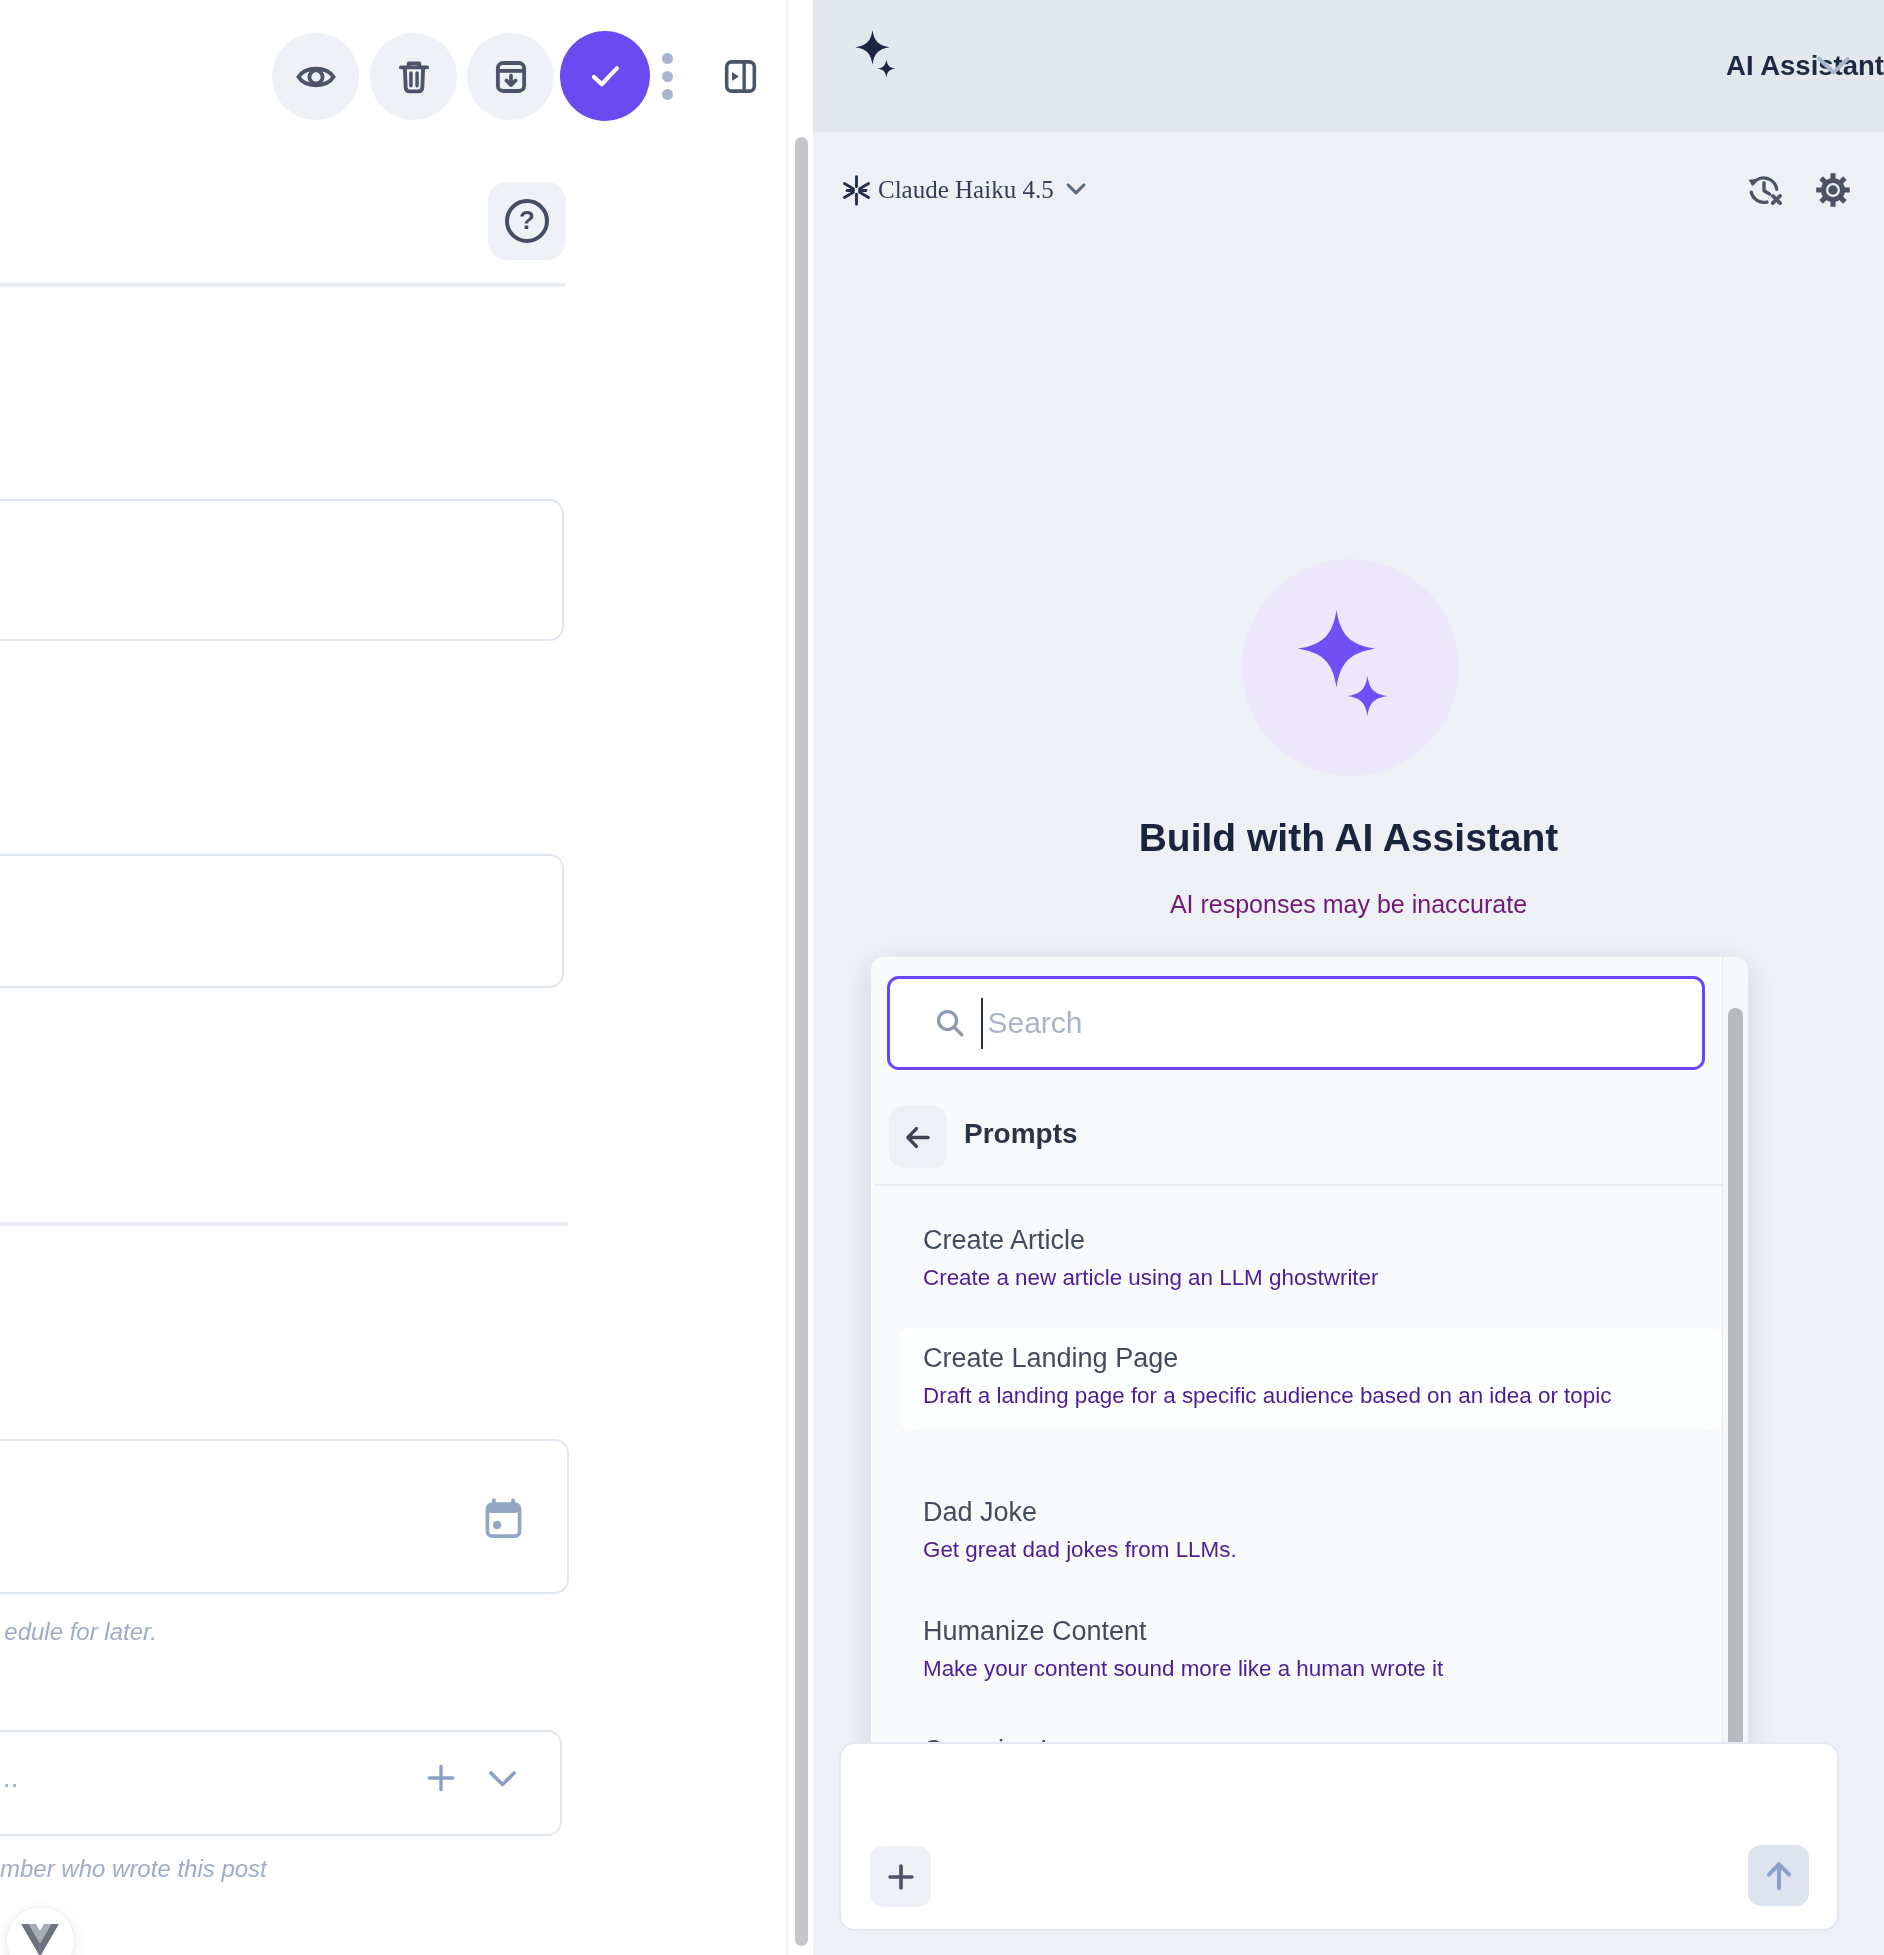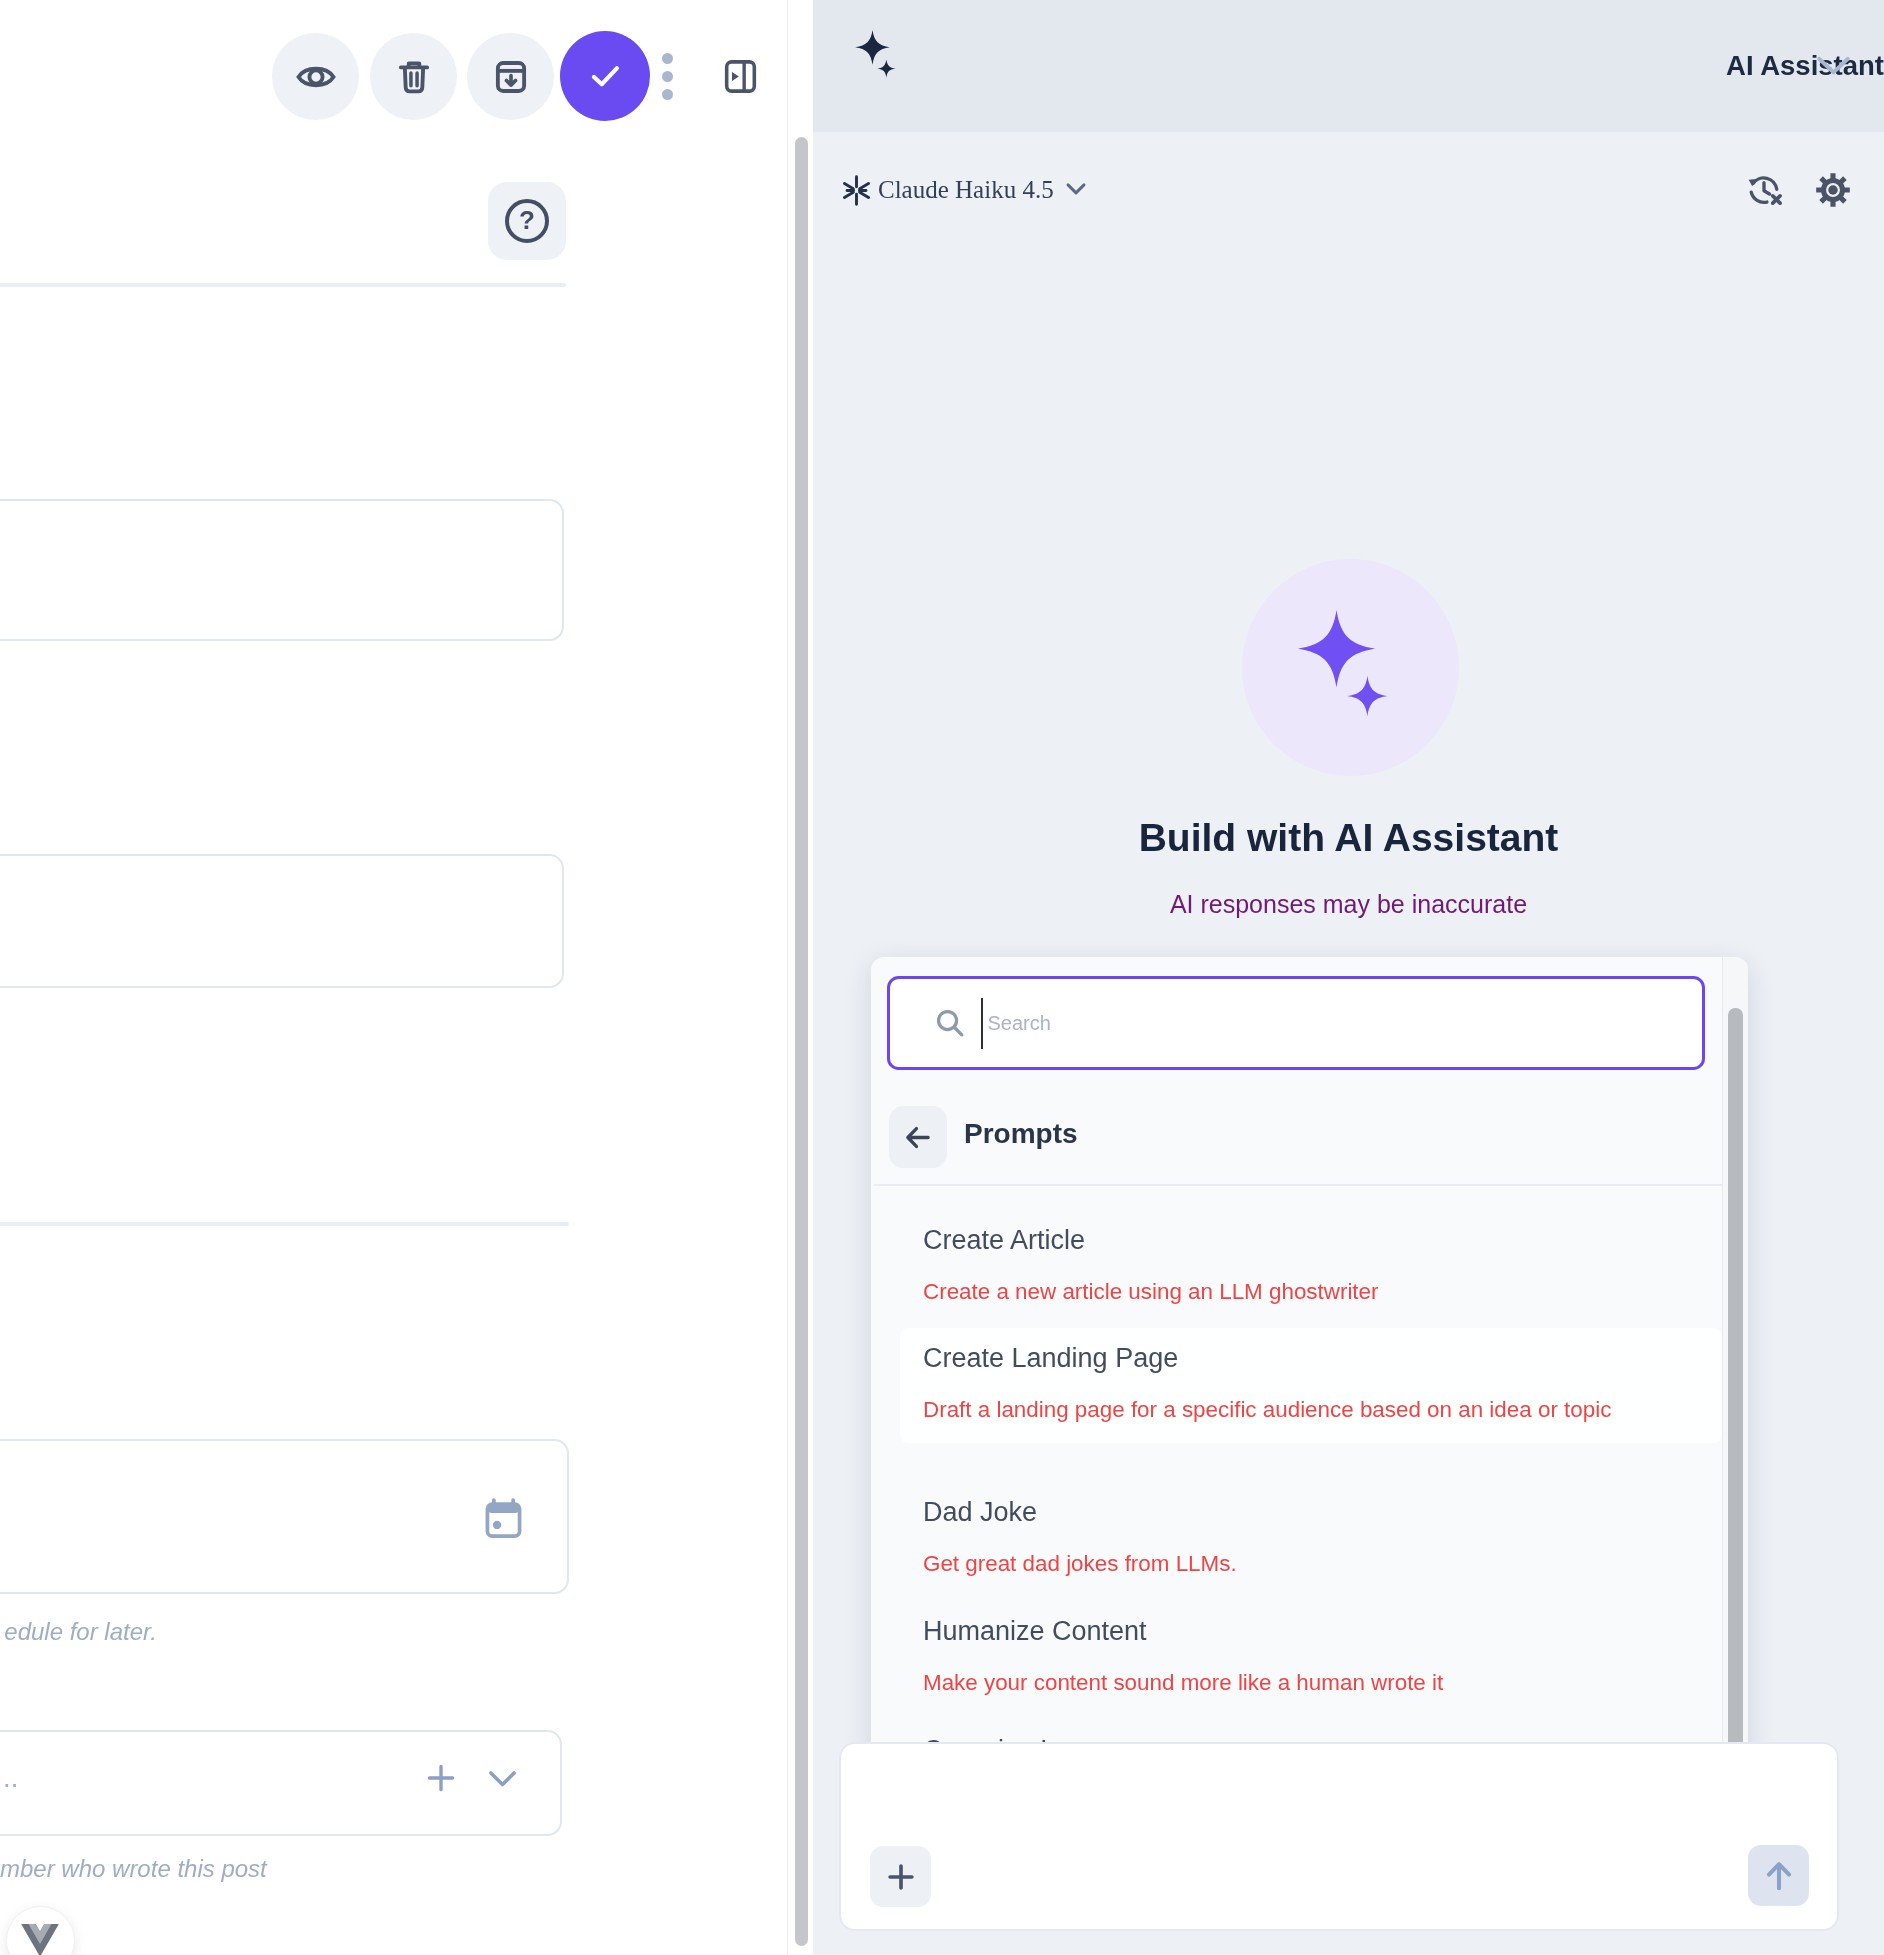--- a/index.html
+++ b/index.html
@@ -48,32 +48,32 @@
   #empty-sub{left:813px;top:890px;width:1071px;text-align:center;font-size:25px;color:#701a75;}
 
   
   #prompt-popup{left:871px;top:957px;width:877px;height:867px;background:var(--popup-bg);
     border-radius:13px;box-shadow:0 8.7px 29px rgba(25,35,65,.14);}
   #popup-tail{left:883px;top:1822px;width:0;height:0;
     border-left:15px solid transparent;border-right:15px solid transparent;border-top:19px solid var(--popup-bg);
     filter:drop-shadow(0 4.3px 4.3px rgba(25,35,65,.08));}
   #search-box{left:16px;top:19px;width:818px;height:94px;border:3.3px solid #6b46f2;border-radius:11.6px;
     background:var(--white);display:flex;align-items:center;}
-  #search-input{border:none;outline:none;background:transparent;font-size:20px;color:#323c50;width:651px;
+  #search-input{border:none;outline:none;background:transparent;font-size:30px;color:#323c50;width:651px;
     font-family:"Liberation Sans","DejaVu Sans",sans-serif;}
   #search-input::placeholder{color:#a9b5c7;}
   #search-caret{width:2.2px;height:51px;background:#2a3042;margin:0 4.3px 0 13px;}
   #back-btn{left:18px;top:149px;width:58px;height:62px;border-radius:14.5px;background:#edf0f5;
     display:flex;align-items:center;justify-content:center;}
   #prompts-heading{left:93px;top:161px;font-size:28px;font-weight:700;color:#2b3548;}
   #popup-divider{left:2.9px;top:227px;width:848px;height:2.2px;background:#e9edf3;}
   .prompt-item{left:29px;width:822px;border-radius:8.7px;padding:14.5px 23px;}
   .prompt-item.hover{background:rgba(255,255,255,.85);}
   .prompt-title{font-size:27px;font-weight:500;color:#434b5e;}
-  .prompt-desc{font-size:22.4px;color:#ef4444;margin-top:17px;line-height:38px;max-width:782px;}
+  .prompt-desc{font-size:22.4px;color:#4c1d95;margin-top:3px;line-height:38px;max-width:782px;}
   
   #popup-scroll-lane{left:851px;top:0;width:26px;height:867px;background:#f5f7f9;border-left:0.7px solid #e7e9ee;border-radius:0 13px 13px 0;}
   #popup-scroll-thumb{left:857px;top:51px;width:14.5px;height:803px;border-radius:7.2px;background:#b7babf;}
 
   
   #composer{left:839px;top:1742px;width:1000px;height:189px;background:var(--white);
     border:2.2px solid #e4e9f1;border-radius:16px;}
   #attach-btn{left:29px;top:102px;width:61px;height:61px;border-radius:13px;background:#edf1f6;
     display:flex;align-items:center;justify-content:center;}
   #send-btn{left:907px;top:101px;width:61px;height:61px;border-radius:13px;background:#dde4ef;

